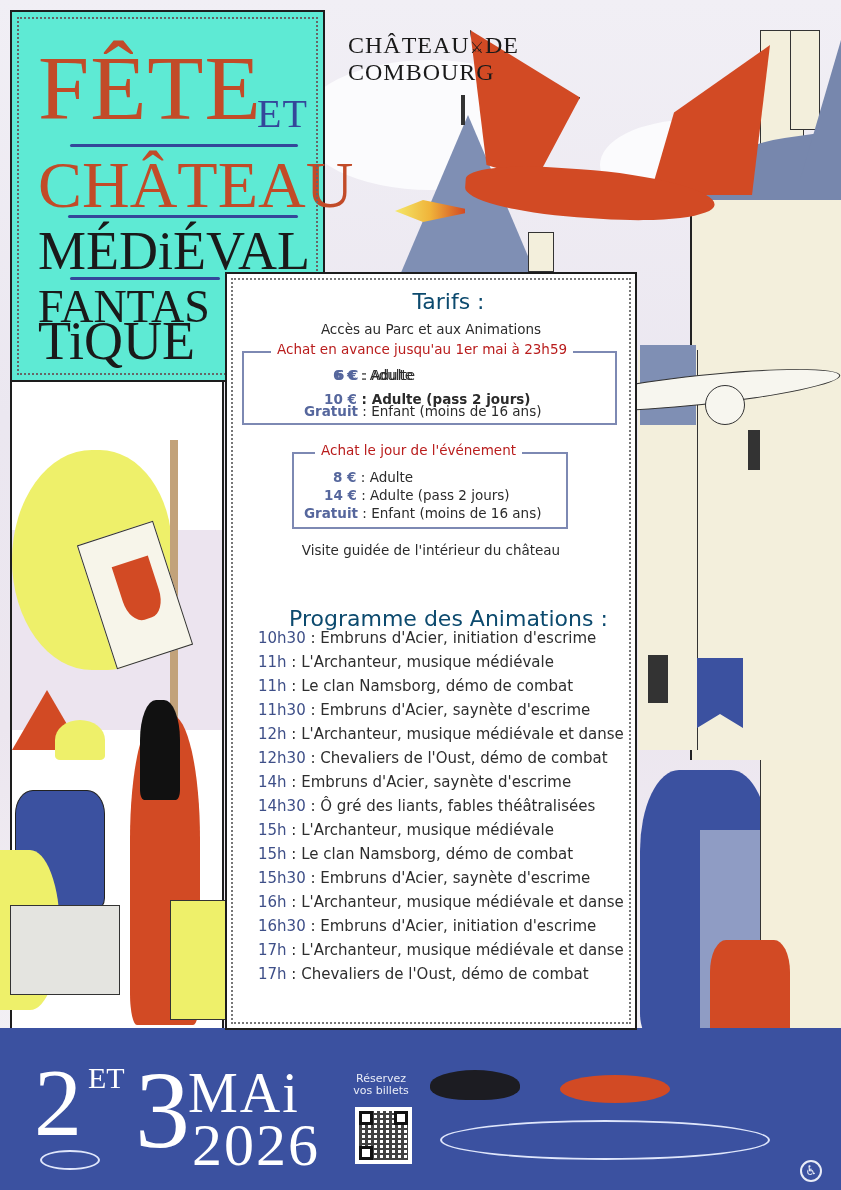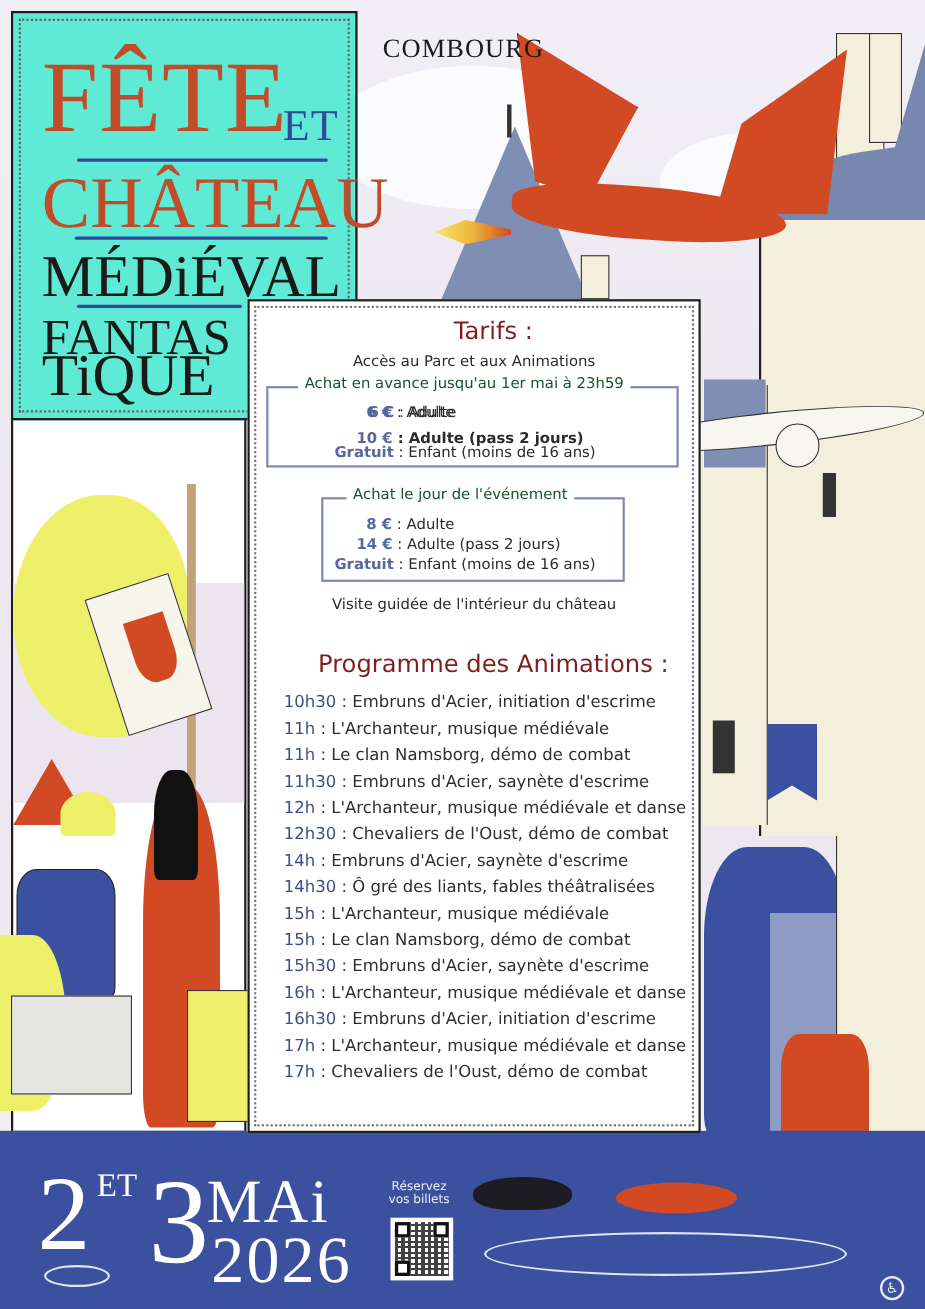--- a/index.html
+++ b/index.html
@@ -31,25 +31,25 @@
 
   
   .spire { width:0; height:0; border-left: 60px solid transparent; border-right: 60px solid transparent; border-bottom: 150px solid #7f8fb4; }
   .tower { background:#f3efdc; border-left:2px solid #222; }
   .blue-ground { left:0; top:1028px; width:841px; height:162px; background:#3b51a0; }
 
   
   .panel { left: 225px; top: 272px; width: 412px; height: 758px; background:#ffffff; border:2px solid #1d1d1d; }
   .panel::after { content:""; position:absolute; inset:4px; border:2px dotted #777; pointer-events:none; }
   .p-text { position:absolute; left:0; width:100%; text-align:center; font-family: "DejaVu Sans", "Liberation Sans", sans-serif; color:#2c2c2c; }
-  .h-red { color: #7f1d1d; font-size: 22px; padding-left: 35px; }
+  .h-red { color: #0c4a6e; font-size: 22px; padding-left: 35px; }
   .p-sub { font-size: 13.5px; color:#2b2b2b; }
   .p-sub.blue { color:#4c5c92; }
   .bracket { position:absolute; border:2px solid #7d89b3; border-bottom-width:2px; }
-  .bracket-label { position:absolute; background:#ffffff; padding: 0 6px; font-size: 13.5px; color:#14532d; font-family:"DejaVu Sans","Liberation Sans",sans-serif; white-space:nowrap; }
+  .bracket-label { position:absolute; background:#ffffff; padding: 0 6px; font-size: 13.5px; color:#b91c1c; font-family:"DejaVu Sans","Liberation Sans",sans-serif; white-space:nowrap; }
   .price-row { position:absolute; font-size: 13.5px; color:#2b2b2b; white-space:nowrap; font-family:"DejaVu Sans","Liberation Sans",sans-serif; }
   .price-row b { color:#56679d; }
 
   .sched { position:absolute; left: 258px; top: 628px; width: 370px; }
   .sched-row { height: 24px; font-size: 15px; color:#2e2e2e; font-family:"DejaVu Sans","Liberation Sans",sans-serif; white-space:nowrap; line-height: 20px;}
   .sched-row .time { color:#3e4f88; }
 
   
   .date-big { font-family: "Liberation Serif","DejaVu Serif",serif; color:#ffffff; line-height:1; }
   .reserve { left:352px; top:1073px; width:58px; text-align:center; color:#e9ecf7; font-size: 11px; line-height: 12px; font-family:"DejaVu Sans","Liberation Sans",sans-serif; }
@@ -126,39 +126,40 @@
   <div class="rule" style="left:58px;top:132px;width:228px;"></div>
   <span class="t-line t-marche">CHÂTEAU</span>
   <div class="rule" style="left:56px;top:203px;width:230px;"></div>
   <span class="t-line t-medieval">MÉDiÉVAL</span>
   <div class="rule" style="left:58px;top:265px;width:150px;"></div>
   <span class="t-line t-fantas">FANTAS</span>
   <span class="t-line t-tique">TiQUE</span>
 </div>
 
 <div class="abs logo">
+  <div><span>CHÂTEAU</span><span style="font-size:16px;">⚔</span><span>DE</span></div>
   <div>COMBOURG</div>
 </div>
 
 <div class="abs panel">
   <div class="p-text h-red" style="top:15px;">Tarifs :</div>
   <div class="p-text p-sub" style="top:47px;">Accès au Parc et aux Animations</div>
 
   <div class="bracket" style="left:15px;top:77px;width:375px;height:74px;border-bottom:2px solid #7d89b3;"></div>
   <div class="bracket-label" style="left:44px;top:67px;">Achat en avance jusqu'au 1er mai à 23h59</div>
   <div class="price-row" style="right:220px;top:93px;text-align:right;"><b>6 €</b><span> : Adulte</span></div>
   <div class="price-row" style="right:220px;top:111px;"></div>
   <div class="price-row" style="left:80px;top:93px;"></div>
 
   <div class="bracket" style="left:65px;top:178px;width:276px;height:77px;"></div>
   <div class="bracket-label" style="left:88px;top:168px;">Achat le jour de l'événement</div>
 
   <div class="p-text p-sub" style="top:268px;">Visite guidée de l'intérieur du château</div>
 
-  <div class="p-text h-red" style="top:318px;font-size:22px;">Programme des Animations :</div>
+  <div class="p-text h-red" style="top:332px;font-size:22px;">Programme des Animations :</div>
 </div>
 
 <div class="abs price-row" style="left:333px;top:367px;"><b>6 €</b><span> : Adulte</span></div>
 <div class="abs price-row" style="left:324px;top:391px;font-weight:bold;"><b>10 €</b><span> : Adulte (pass 2 jours)</span></div>
 <div class="abs price-row" style="left:304px;top:403px;"><b>Gratuit</b><span> : Enfant (moins de 16 ans)</span></div>
 
 <div class="abs price-row" style="left:333px;top:469px;"><b>8 €</b><span> : Adulte</span></div>
 <div class="abs price-row" style="left:324px;top:487px;"><b>14 €</b><span> : Adulte (pass 2 jours)</span></div>
 <div class="abs price-row" style="left:304px;top:505px;"><b>Gratuit</b><span> : Enfant (moins de 16 ans)</span></div>
 

